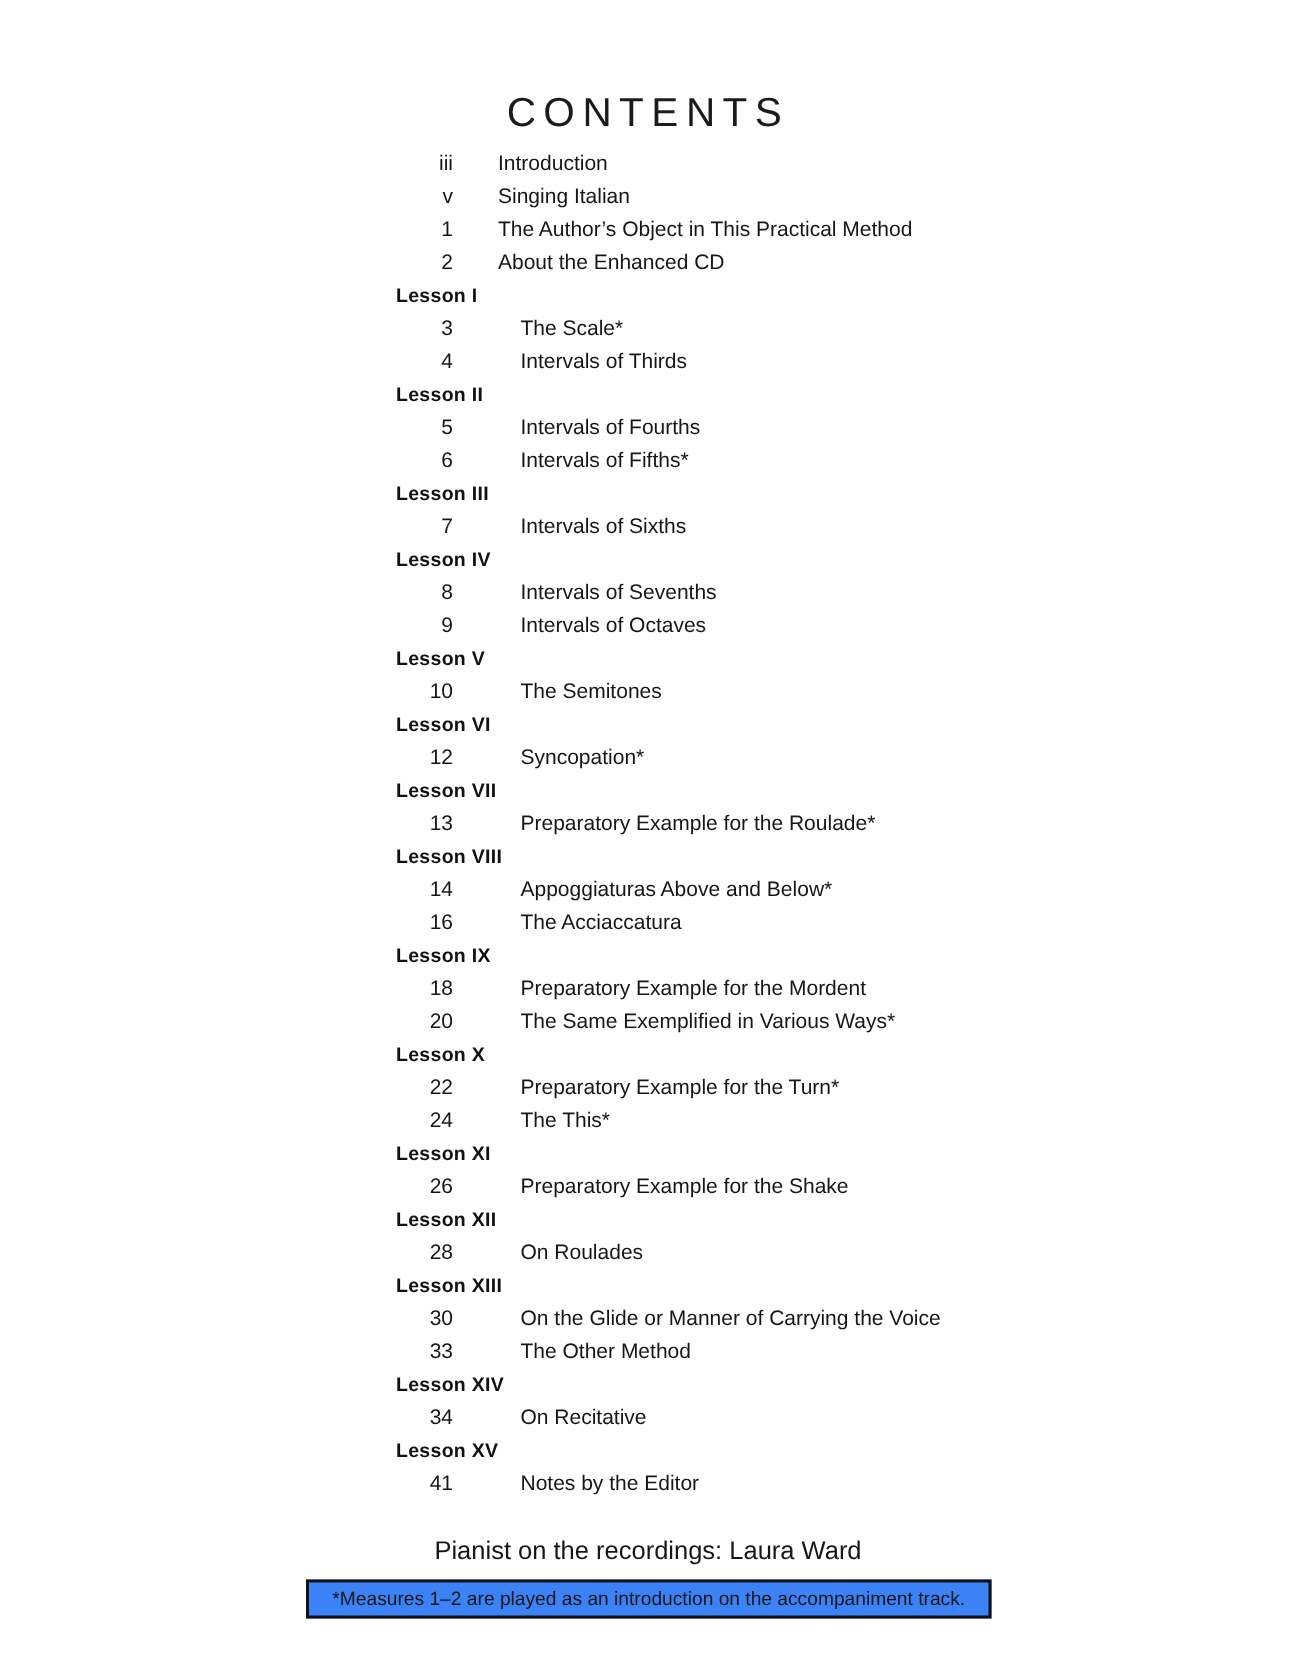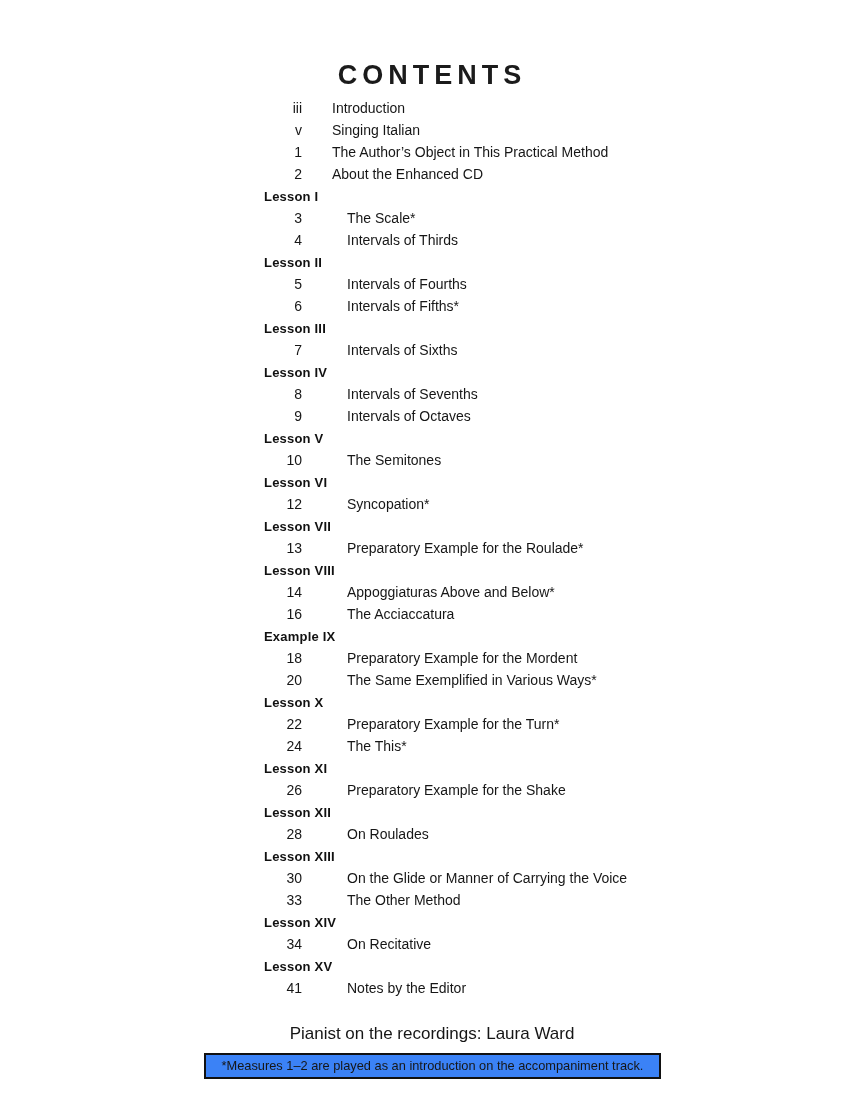--- a/index.html
+++ b/index.html
@@ -12,21 +12,21 @@
     color: #1a1a1a;
     overflow: hidden;
   }
   .page-title {
     position: absolute;
     top: 60px;
     left: 0;
     width: 100%;
     text-align: center;
     font-size: 27px;
-    font-weight: 700;
+    font-weight: 400;
     letter-spacing: 5px;
     color: #1b1b1b;
   }
   .toc {
     position: absolute;
     top: 97px;
     left: 264px;
     width: 430px;
   }
   .toc-row {
@@ -145,21 +145,21 @@
     </div>
     <div class="lesson-heading">Lesson VIII</div>
     <div class="toc-row sub">
       <span class="toc-num">14</span>
       <span class="toc-title">Appoggiaturas Above and Below*</span>
     </div>
     <div class="toc-row sub">
       <span class="toc-num">16</span>
       <span class="toc-title">The Acciaccatura</span>
     </div>
-    <div class="lesson-heading">Example IX</div>
+    <div class="lesson-heading">Lesson IX</div>
     <div class="toc-row sub">
       <span class="toc-num">18</span>
       <span class="toc-title">Preparatory Example for the Mordent</span>
     </div>
     <div class="toc-row sub">
       <span class="toc-num">20</span>
       <span class="toc-title">The Same Exemplified in Various Ways*</span>
     </div>
     <div class="lesson-heading">Lesson X</div>
     <div class="toc-row sub">

